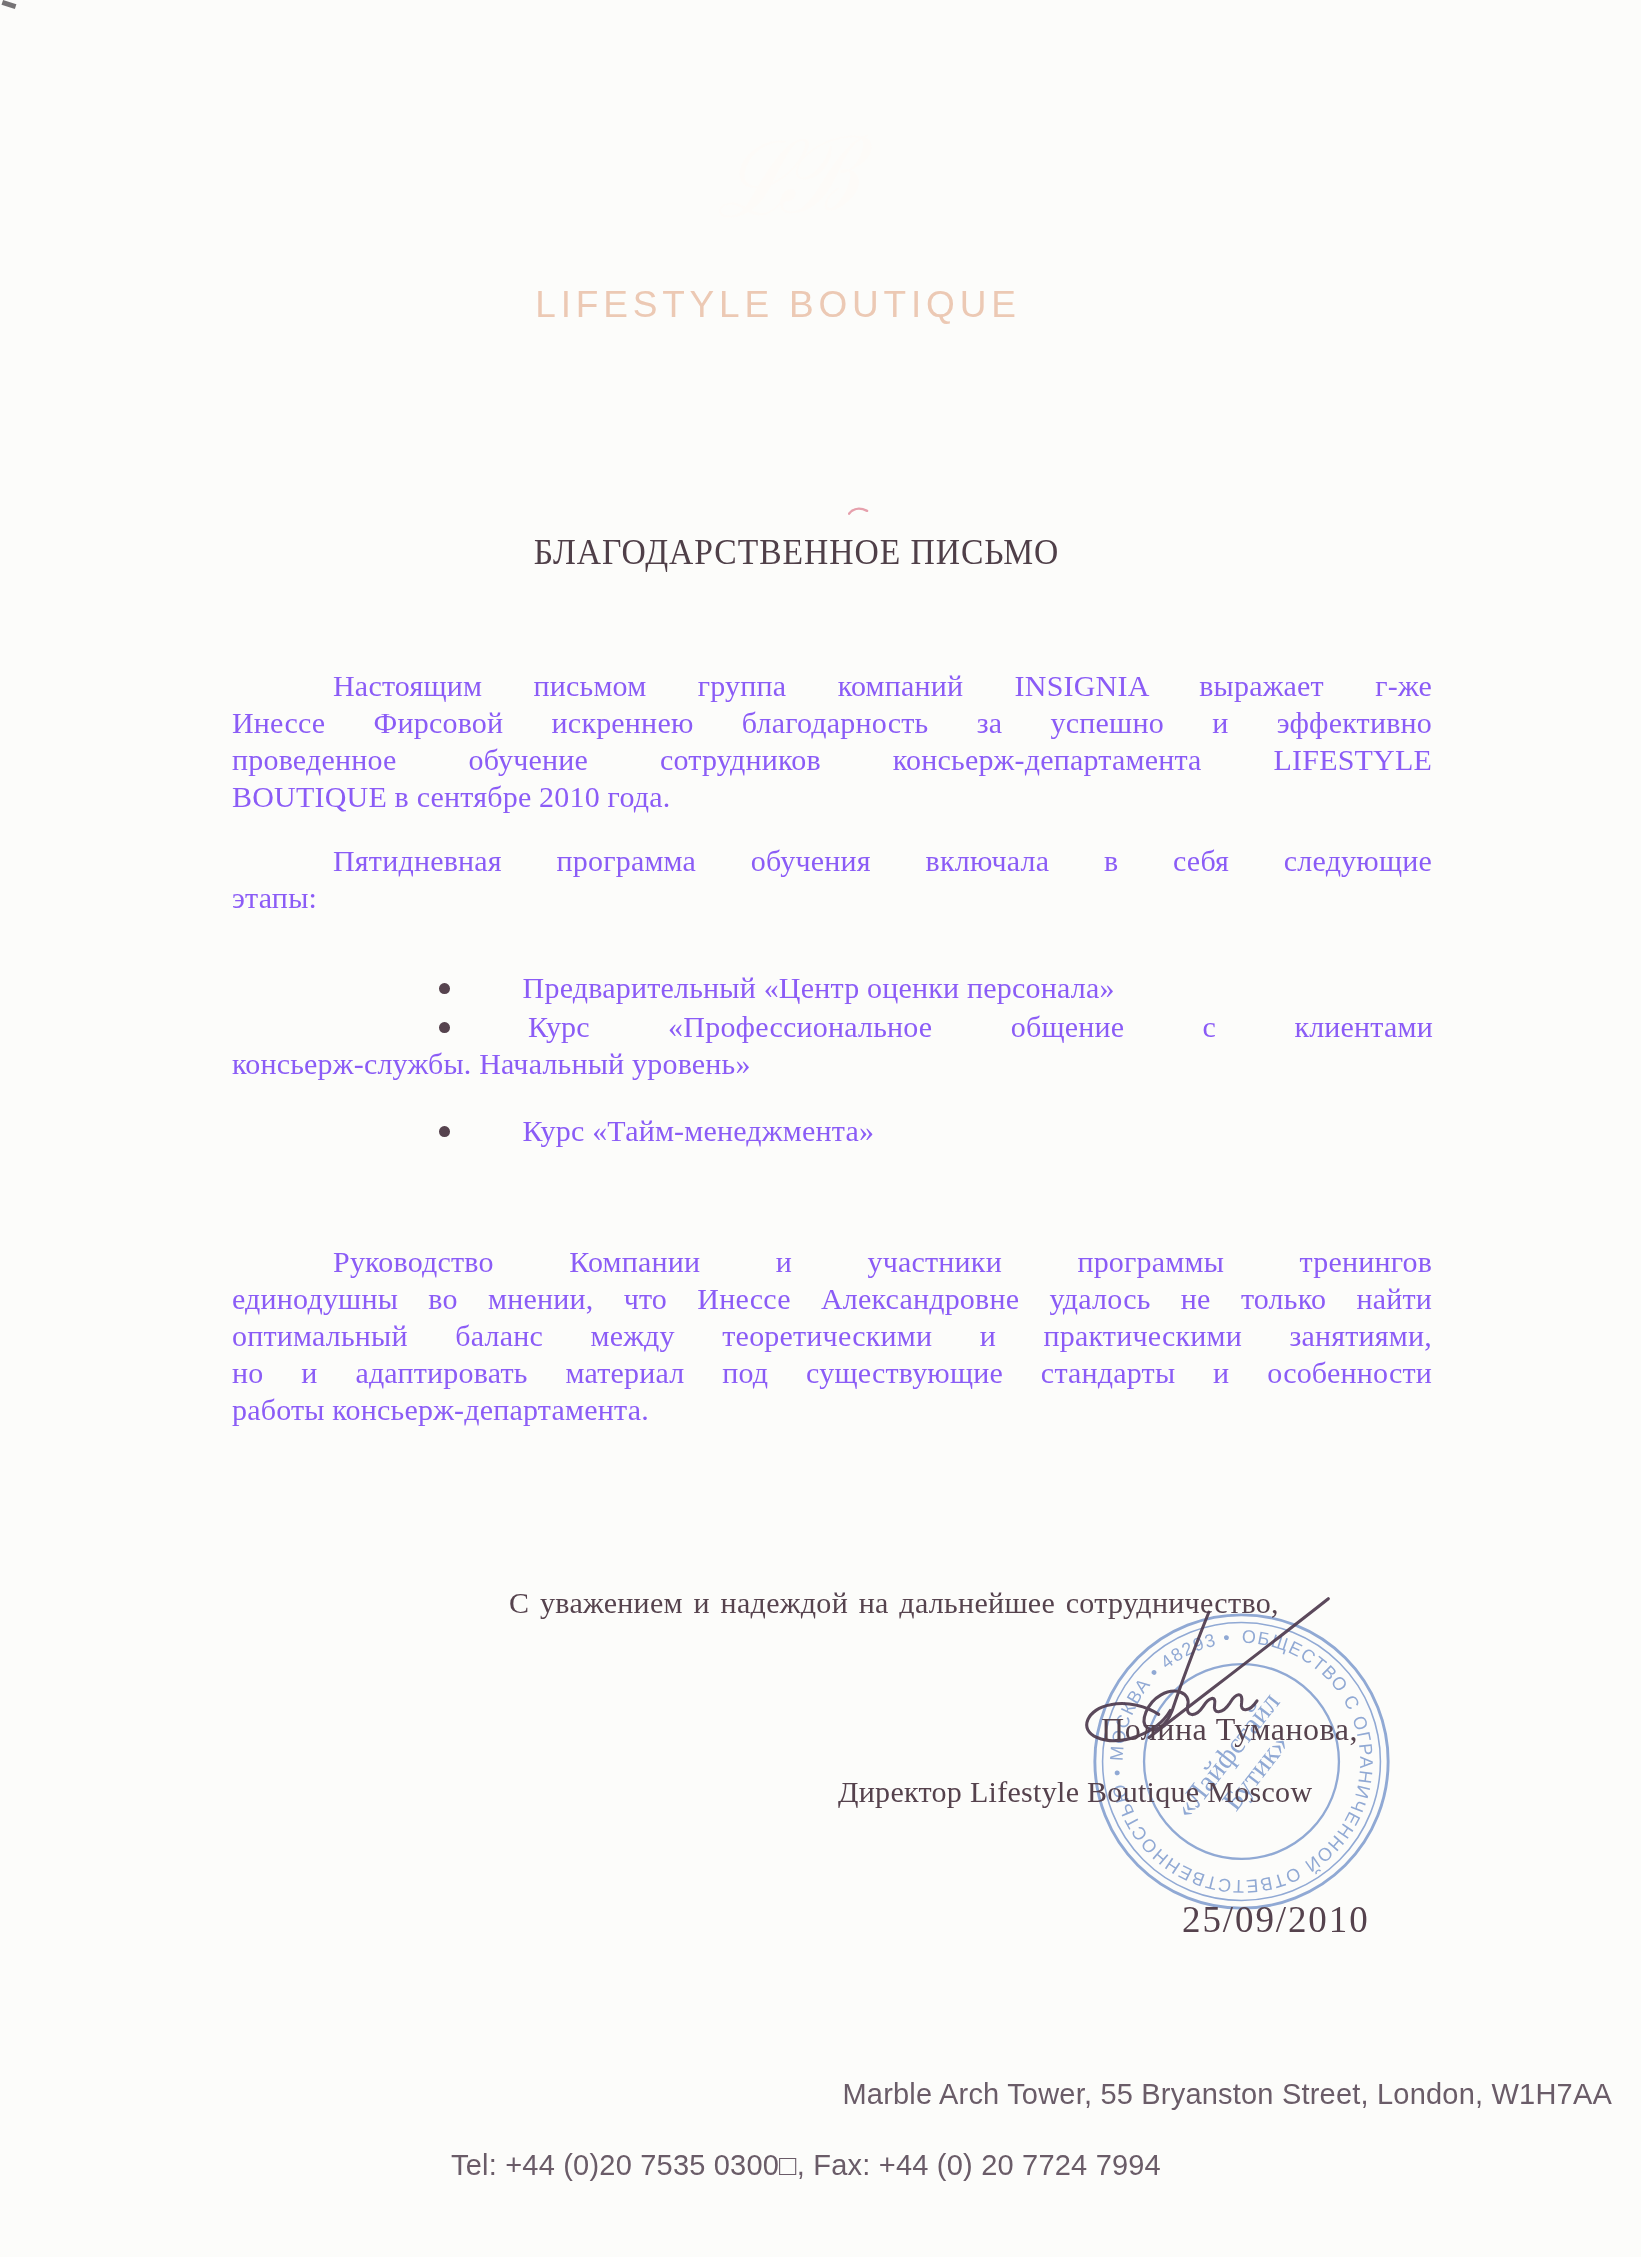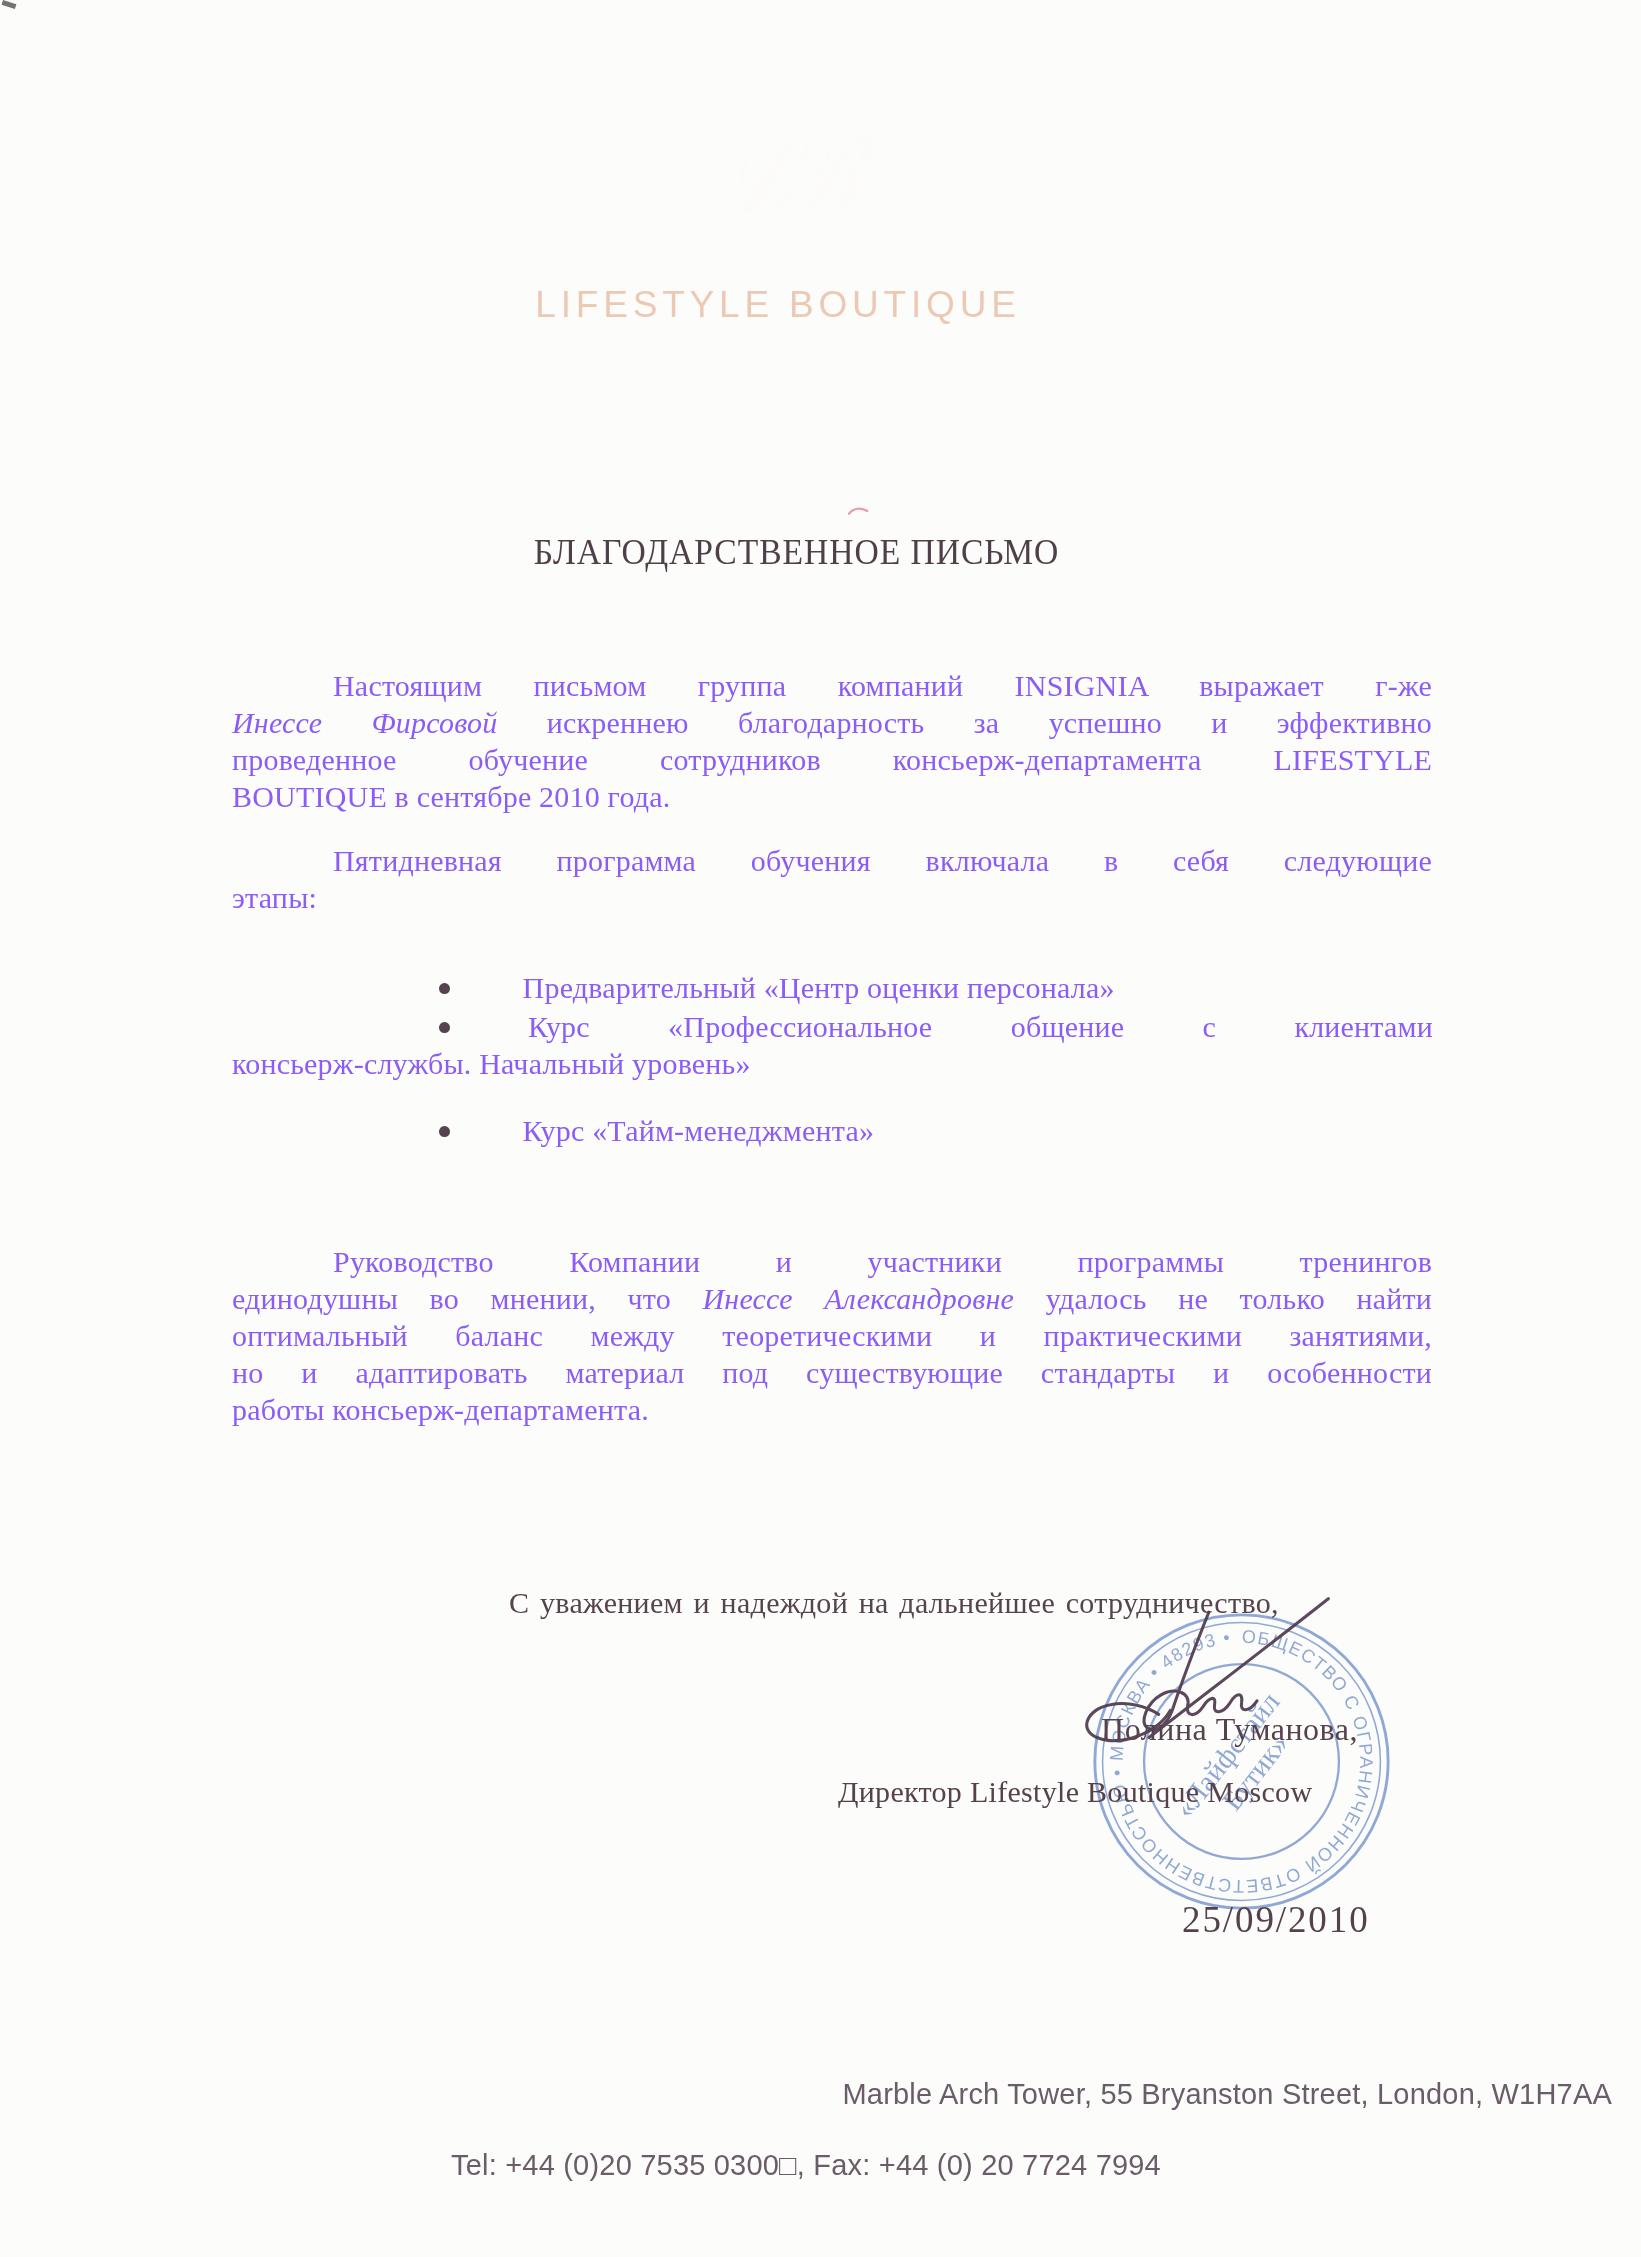--- a/index.html
+++ b/index.html
@@ -18,21 +18,21 @@
         font-size:35px;font-weight:normal;color:#4f3f48;letter-spacing:1px;
         transform:scaleX(.96);}
   .pink-mark{position:absolute;left:848px;top:506px;}
   .corner-mark{position:absolute;left:1.9px;top:1.9px;width:13.5px;height:4.8px;background:#4a4648;
         transform:rotate(18deg);opacity:.75;}
   
   .para{position:absolute;left:232px;width:1200px;color:#8b5cf6;}
   .line{width:1200px;font-size:30px;line-height:37px;letter-spacing:0.2px;}
   .jst{text-align:justify;text-align-last:justify;}
   .ind{text-indent:101px;}
-  .it{font-style:italic;}
+  .it{}
   .bl{padding-left:207px;width:994px;}
   .bl .bullet{margin-right:73px;}
   .bl2{padding-left:207px;width:994px;text-align:justify;text-align-last:justify;}
   .bullet{display:inline-block;width:10.6px;height:10.6px;border-radius:50%;
         background:#56434e;transform:translateY(-3.9px);}
   
   .closing{position:absolute;left:509px;top:1584px;font-size:30px;line-height:38px;
         color:#56434e;letter-spacing:0.3px;word-spacing:2.9px;}
   .sig-name{position:absolute;left:966px;top:1711px;width:392px;text-align:right;
         font-size:32px;color:#55424d;letter-spacing:0.5px;}

